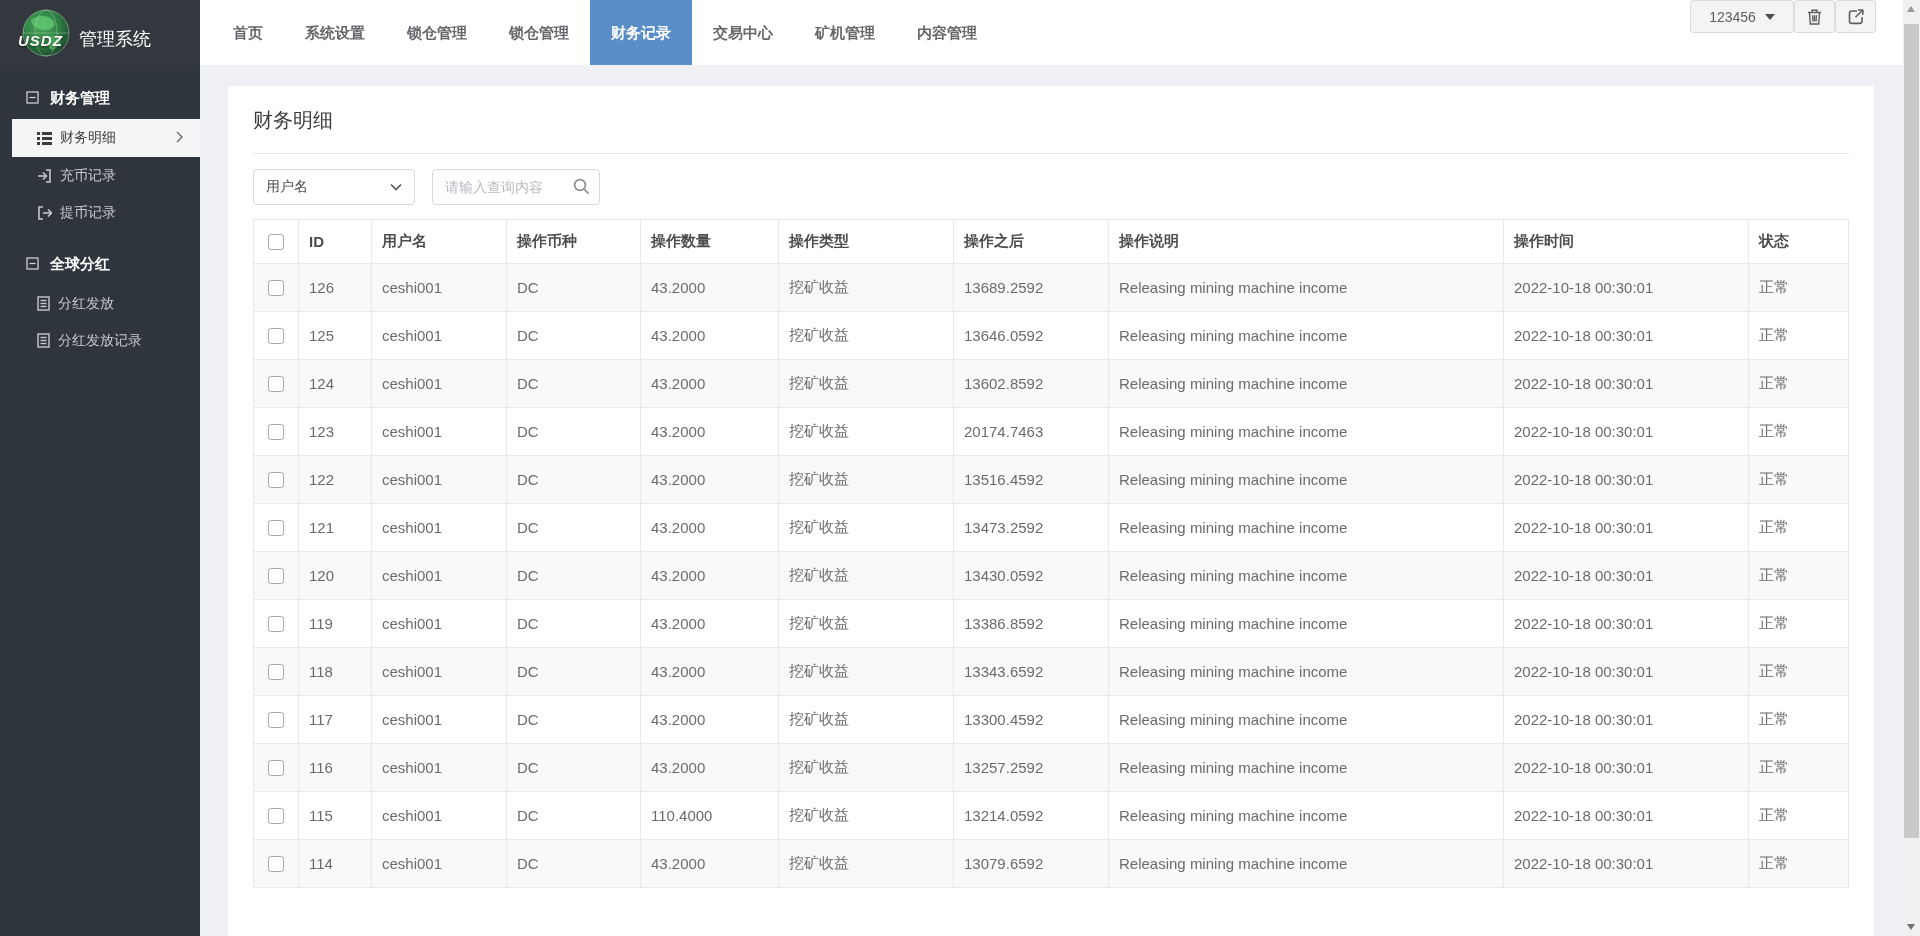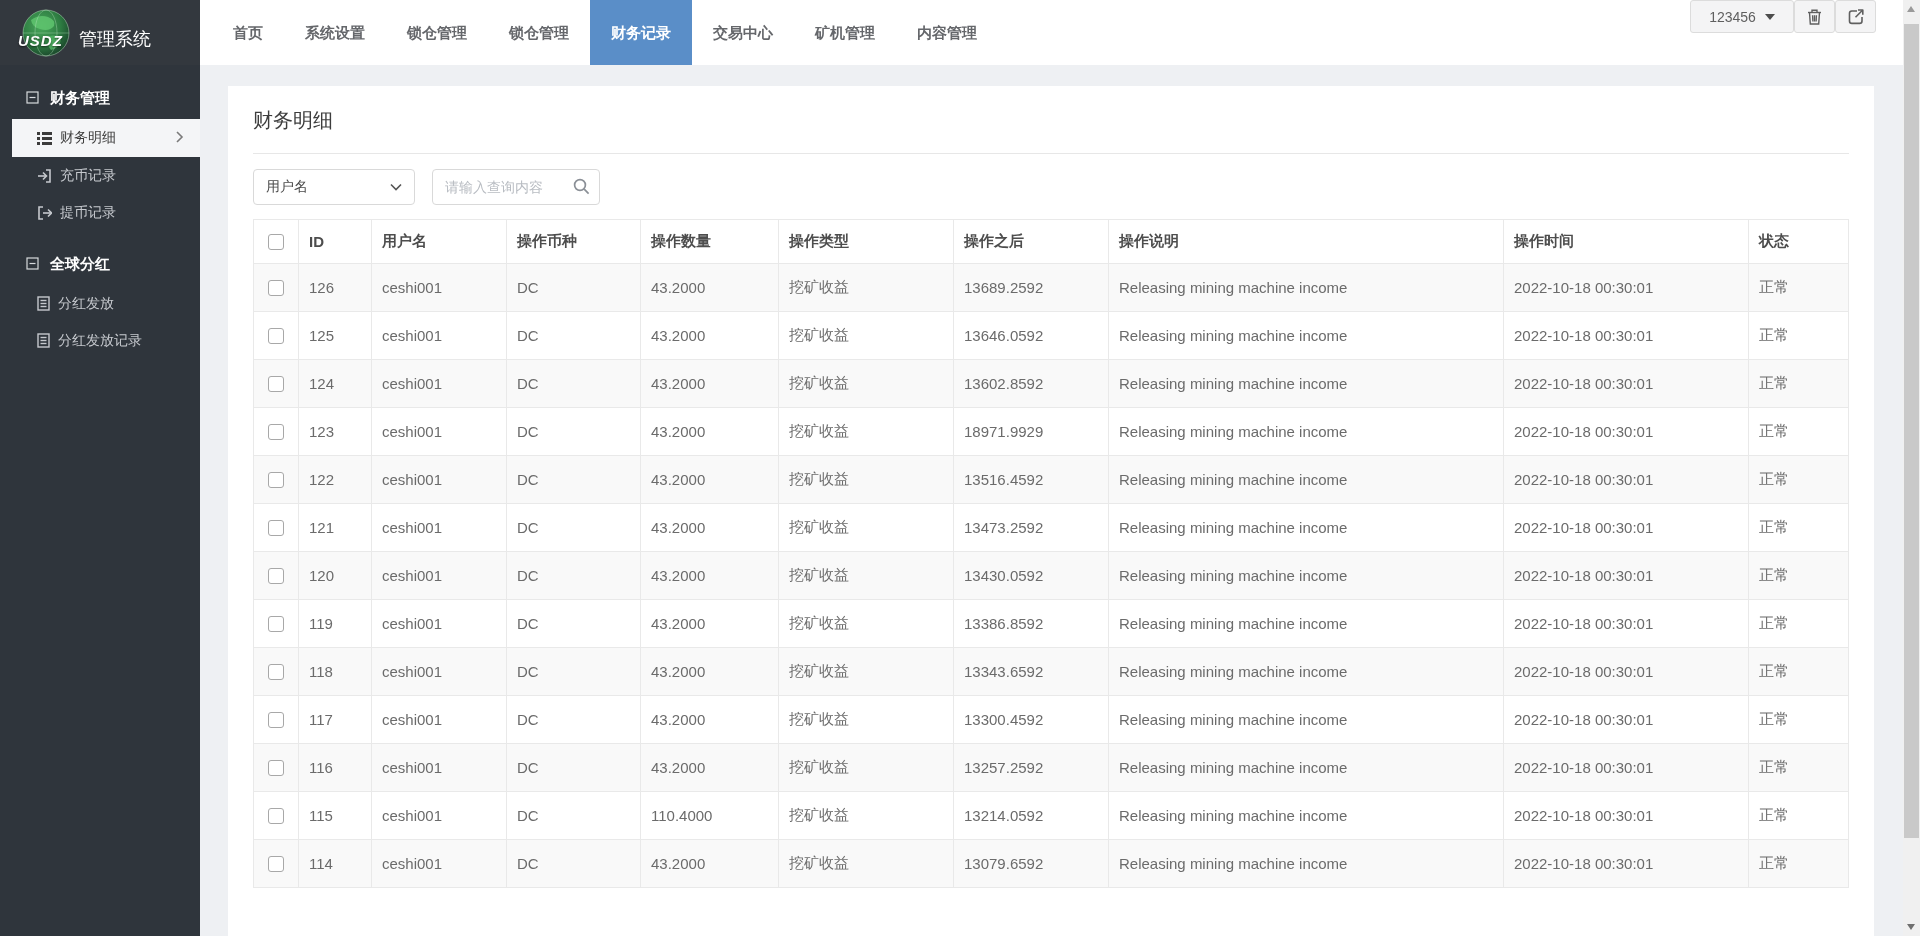--- a/index.html
+++ b/index.html
@@ -290,21 +290,21 @@
           </tr>
           <tr class="even">
             <td class="cb-col">
               <input type="checkbox" class="cb" style="">
             </td>
             <td>123</td>
             <td>ceshi001</td>
             <td>DC</td>
             <td>43.2000</td>
             <td>挖矿收益</td>
-            <td>18971.9929</td>
+            <td>20174.7463</td>
             <td>Releasing mining machine income</td>
             <td>2022-10-18 00:30:01</td>
             <td>正常</td>
           </tr>
           <tr class="odd">
             <td class="cb-col">
               <input type="checkbox" class="cb" style="">
             </td>
             <td>122</td>
             <td>ceshi001</td>

